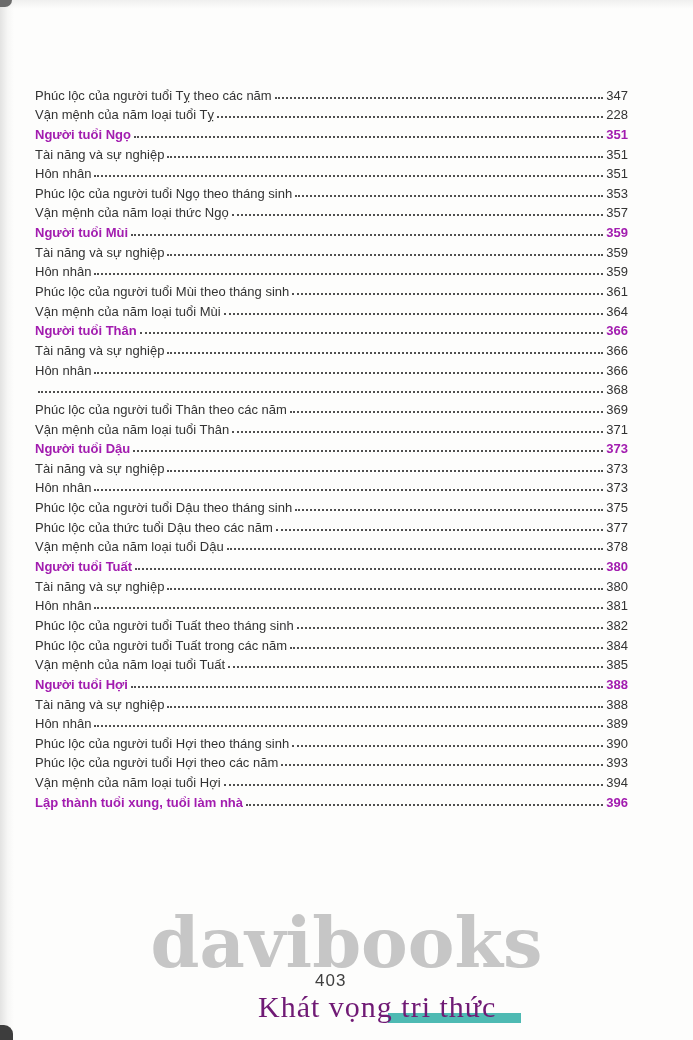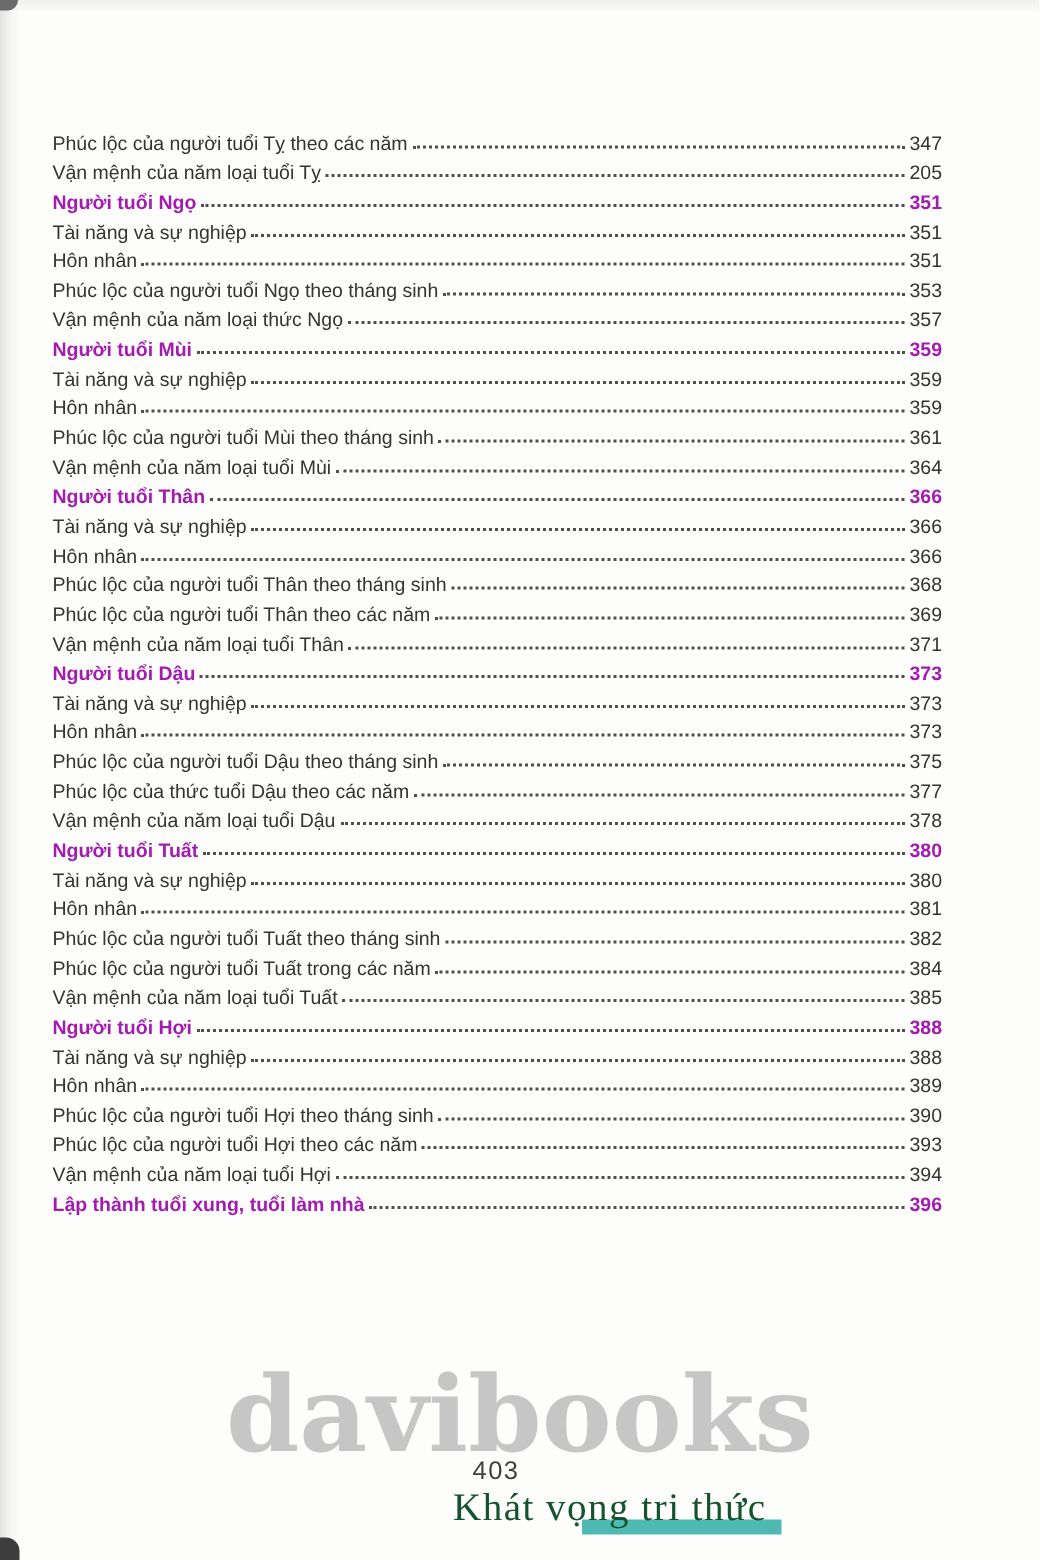--- a/index.html
+++ b/index.html
@@ -34,42 +34,42 @@
     font-family:"DejaVu Serif",serif;font-weight:bold;
     font-size:70px;color:#c6c6c6;letter-spacing:0;line-height:1;
   }
   .page-number{
     position:absolute;left:315px;top:971px;
     font-family:Liberation Sans, sans-serif;font-size:17px;color:#3f3f3f;letter-spacing:1px;text-align:center;
   }
   .wm-accent{position:absolute;left:388px;top:1013px;width:133px;height:10px;background:#3bb3ab;opacity:0.9;}
   .wm-slogan{
     position:absolute;left:258px;top:992px;
-    font-family:"Liberation Serif",serif;font-size:26px;color:#14532d;letter-spacing:1px;line-height:1;margin-left:44px;
+    font-family:"Liberation Serif",serif;font-size:30px;color:#701a75;letter-spacing:1px;line-height:1;
   }
 </style>
 </head>
 <body>
 
 <div class="page">
   <div class="edge-left"></div>
   <div class="edge-top"></div>
   <div class="corner-top-left"></div>
   <div class="corner-bottom-left"></div>
 
   <div class="toc">
       <div class="toc-row">
         <span class="toc-label">Phúc lộc của người tuổi Tỵ theo các năm</span>
         <span class="toc-dots"></span>
         <span class="toc-page">347</span>
       </div>
       <div class="toc-row">
         <span class="toc-label">Vận mệnh của năm loại tuổi Tỵ</span>
         <span class="toc-dots"></span>
-        <span class="toc-page">205</span>
+        <span class="toc-page">228</span>
       </div>
       <div class="toc-row bold">
         <span class="toc-label">Người tuổi Ngọ</span>
         <span class="toc-dots"></span>
         <span class="toc-page">351</span>
       </div>
       <div class="toc-row">
         <span class="toc-label">Tài năng và sự nghiệp</span>
         <span class="toc-dots"></span>
         <span class="toc-page">351</span>
@@ -123,21 +123,20 @@
         <span class="toc-label">Tài năng và sự nghiệp</span>
         <span class="toc-dots"></span>
         <span class="toc-page">366</span>
       </div>
       <div class="toc-row">
         <span class="toc-label">Hôn nhân</span>
         <span class="toc-dots"></span>
         <span class="toc-page">366</span>
       </div>
       <div class="toc-row">
-        <span class="toc-label">Phúc lộc của người tuổi Thân theo tháng sinh</span>
         <span class="toc-dots"></span>
         <span class="toc-page">368</span>
       </div>
       <div class="toc-row">
         <span class="toc-label">Phúc lộc của người tuổi Thân theo các năm</span>
         <span class="toc-dots"></span>
         <span class="toc-page">369</span>
       </div>
       <div class="toc-row">
         <span class="toc-label">Vận mệnh của năm loại tuổi Thân</span>

